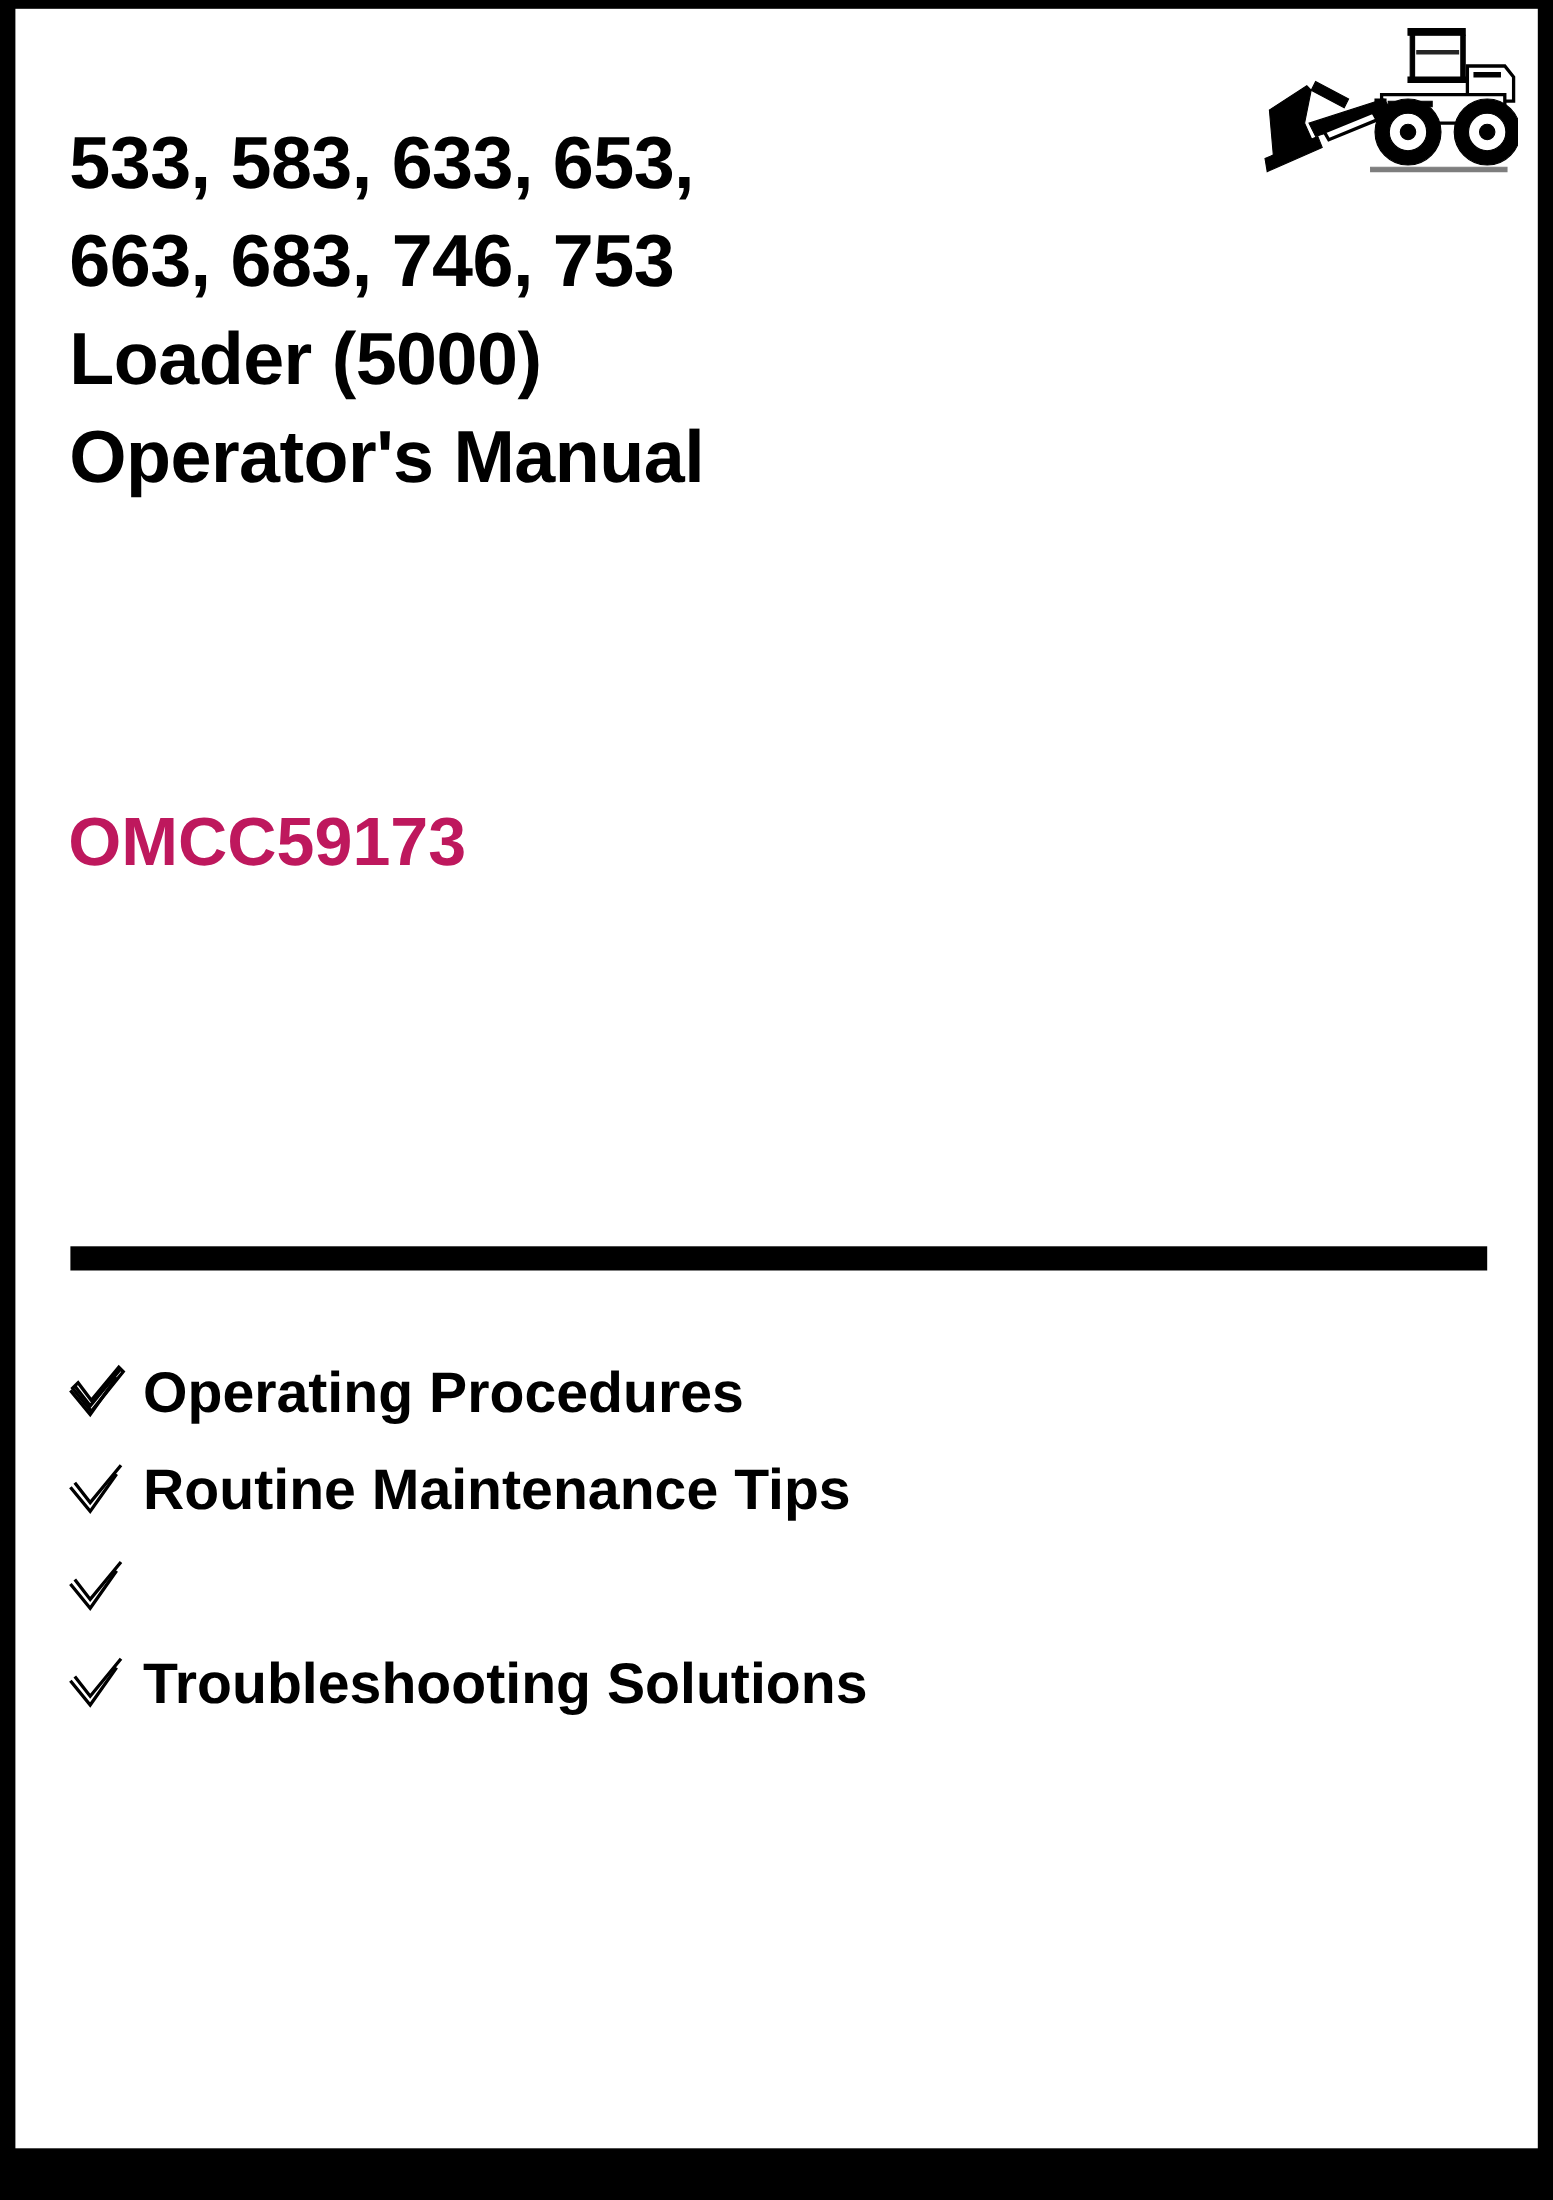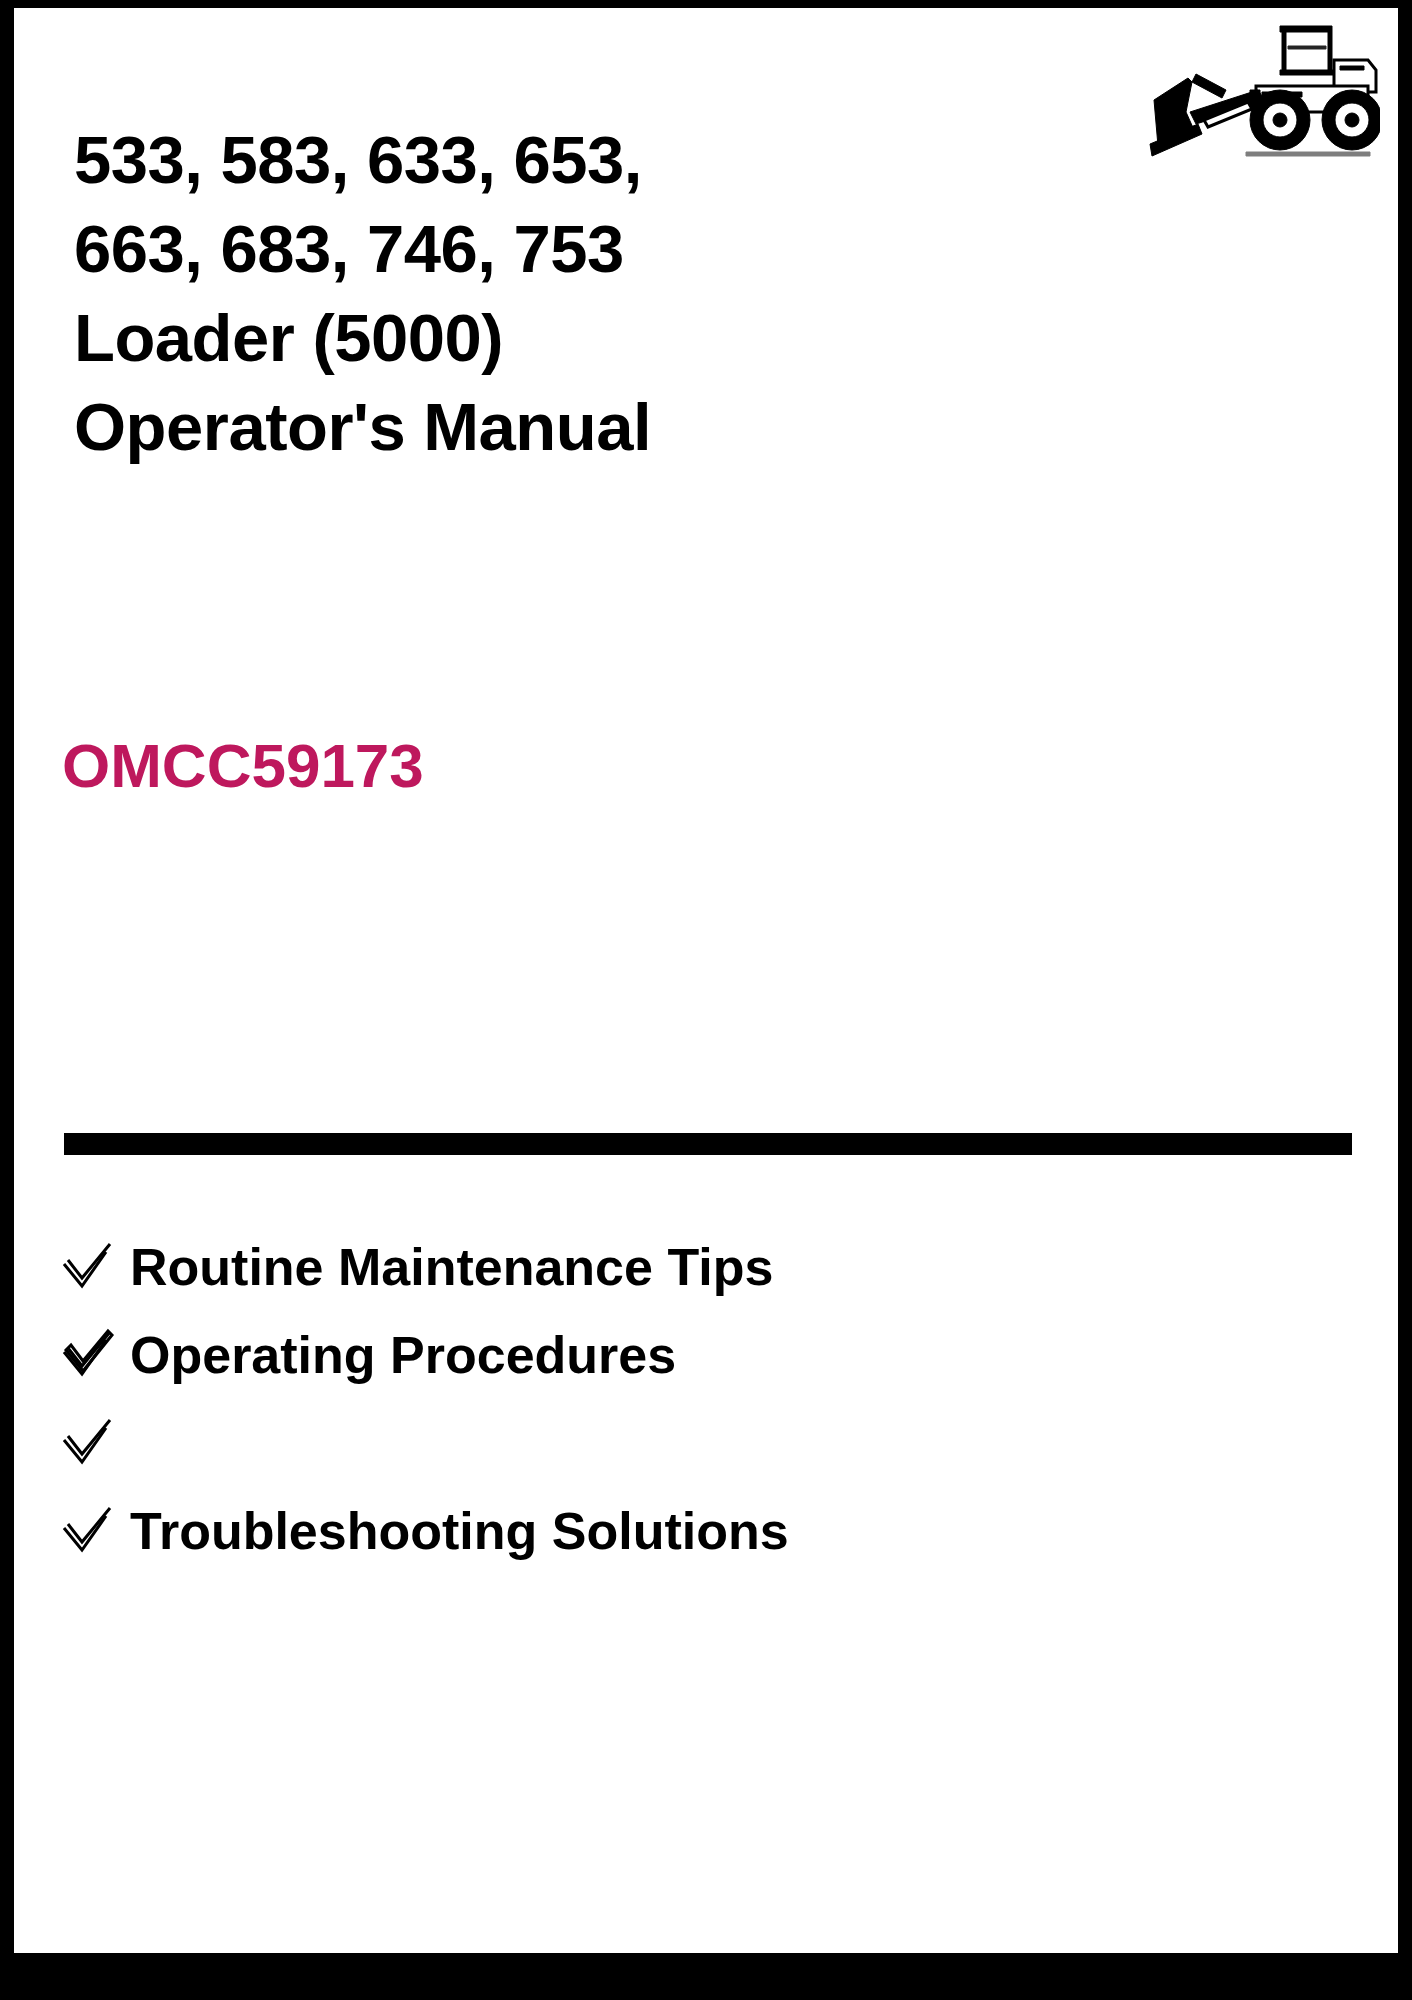--- a/index.html
+++ b/index.html
@@ -45,21 +45,21 @@
   }
 
   .title-block {
     position: absolute;
     left: 48px;
     top: 95px;
     width: 1000px;
   }
 
   .doc-title {
-    margin: 12px;
+    margin: 1px;
     font-size: 67px;
     line-height: 1.33;
     font-weight: bold;
     letter-spacing: -0.5px;
     color: #000000;
     white-space: pre-line;
   }
 
   .doc-code {
     position: absolute;
@@ -164,32 +164,32 @@
 Operator's Manual</h1>
     </div>
 
     <div class="doc-code">OMCC59173</div>
 
     <div class="divider-rule"></div>
 
     <ul class="feature-list">
       <li class="feature-item">
         <svg class="check-icon" viewBox="0 0 54 54" xmlns="http://www.w3.org/2000/svg">
+          <path d="M4 22 L9 17 L21 33 L46 3 L50 7 L21 43 Z M4 22 L9 17 L21 33 L46 3 L50 7 L21 43 Z" fill="none" stroke="#000000" stroke-width="3"></path>
+          <path d="M6 20 L20 38 L48 4" fill="none" stroke="#000000" stroke-width="3"></path>
+          <path d="M2 24 L20 46 L44 12" fill="none" stroke="#000000" stroke-width="3"></path>
+        </svg>
+        <span class="feature-label">Operating Procedures</span>
+      </li>
+      <li class="feature-item">
+        <svg class="check-icon" viewBox="0 0 54 54" xmlns="http://www.w3.org/2000/svg">
           <path d="M6 20 L20 38 L48 4" fill="none" stroke="#000000" stroke-width="3"></path>
           <path d="M2 24 L20 46 L44 12" fill="none" stroke="#000000" stroke-width="3"></path>
         </svg>
         <span class="feature-label">Routine Maintenance Tips</span>
-      </li>
-      <li class="feature-item">
-        <svg class="check-icon" viewBox="0 0 54 54" xmlns="http://www.w3.org/2000/svg">
-          <path d="M4 22 L9 17 L21 33 L46 3 L50 7 L21 43 Z M4 22 L9 17 L21 33 L46 3 L50 7 L21 43 Z" fill="none" stroke="#000000" stroke-width="3"></path>
-          <path d="M6 20 L20 38 L48 4" fill="none" stroke="#000000" stroke-width="3"></path>
-          <path d="M2 24 L20 46 L44 12" fill="none" stroke="#000000" stroke-width="3"></path>
-        </svg>
-        <span class="feature-label">Operating Procedures</span>
       </li>
       <li class="feature-item">
         <svg class="check-icon" viewBox="0 0 54 54" xmlns="http://www.w3.org/2000/svg">
           <path d="M6 20 L20 38 L48 4" fill="none" stroke="#000000" stroke-width="3"></path>
           <path d="M2 24 L20 46 L44 12" fill="none" stroke="#000000" stroke-width="3"></path>
         </svg>
       </li>
       <li class="feature-item">
         <svg class="check-icon" viewBox="0 0 54 54" xmlns="http://www.w3.org/2000/svg">
           <path d="M6 20 L20 38 L48 4" fill="none" stroke="#000000" stroke-width="3"></path>

